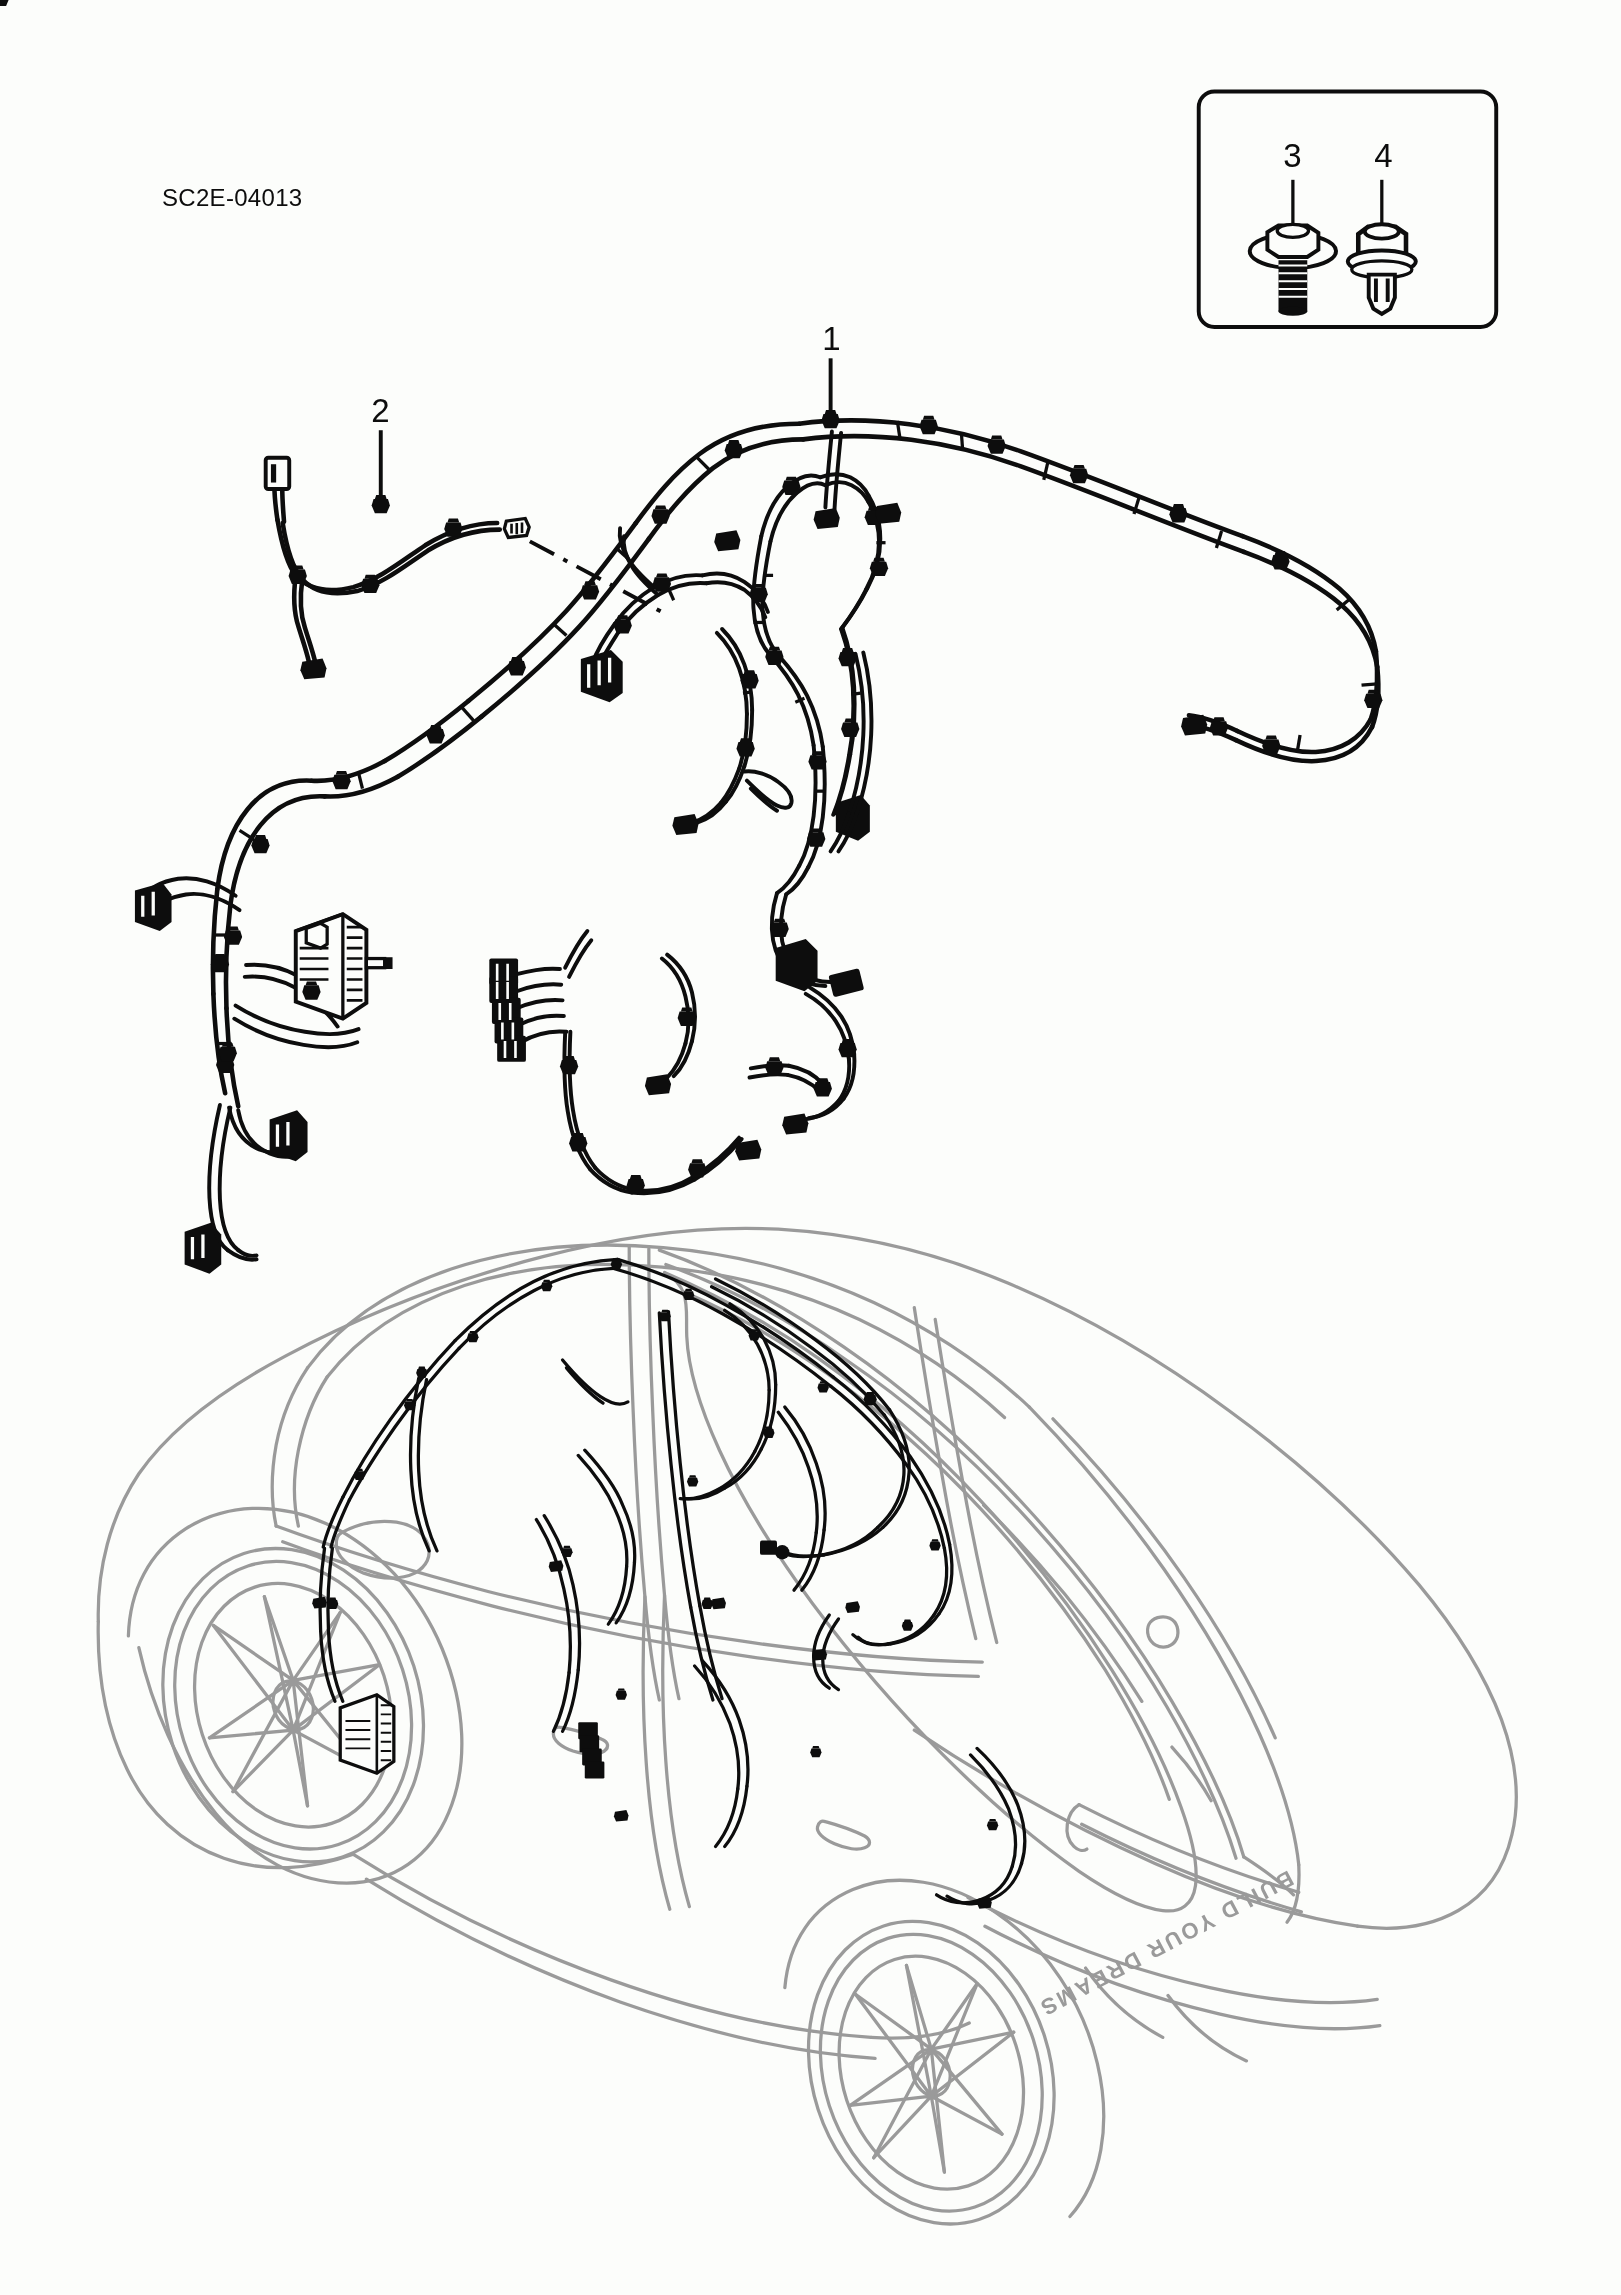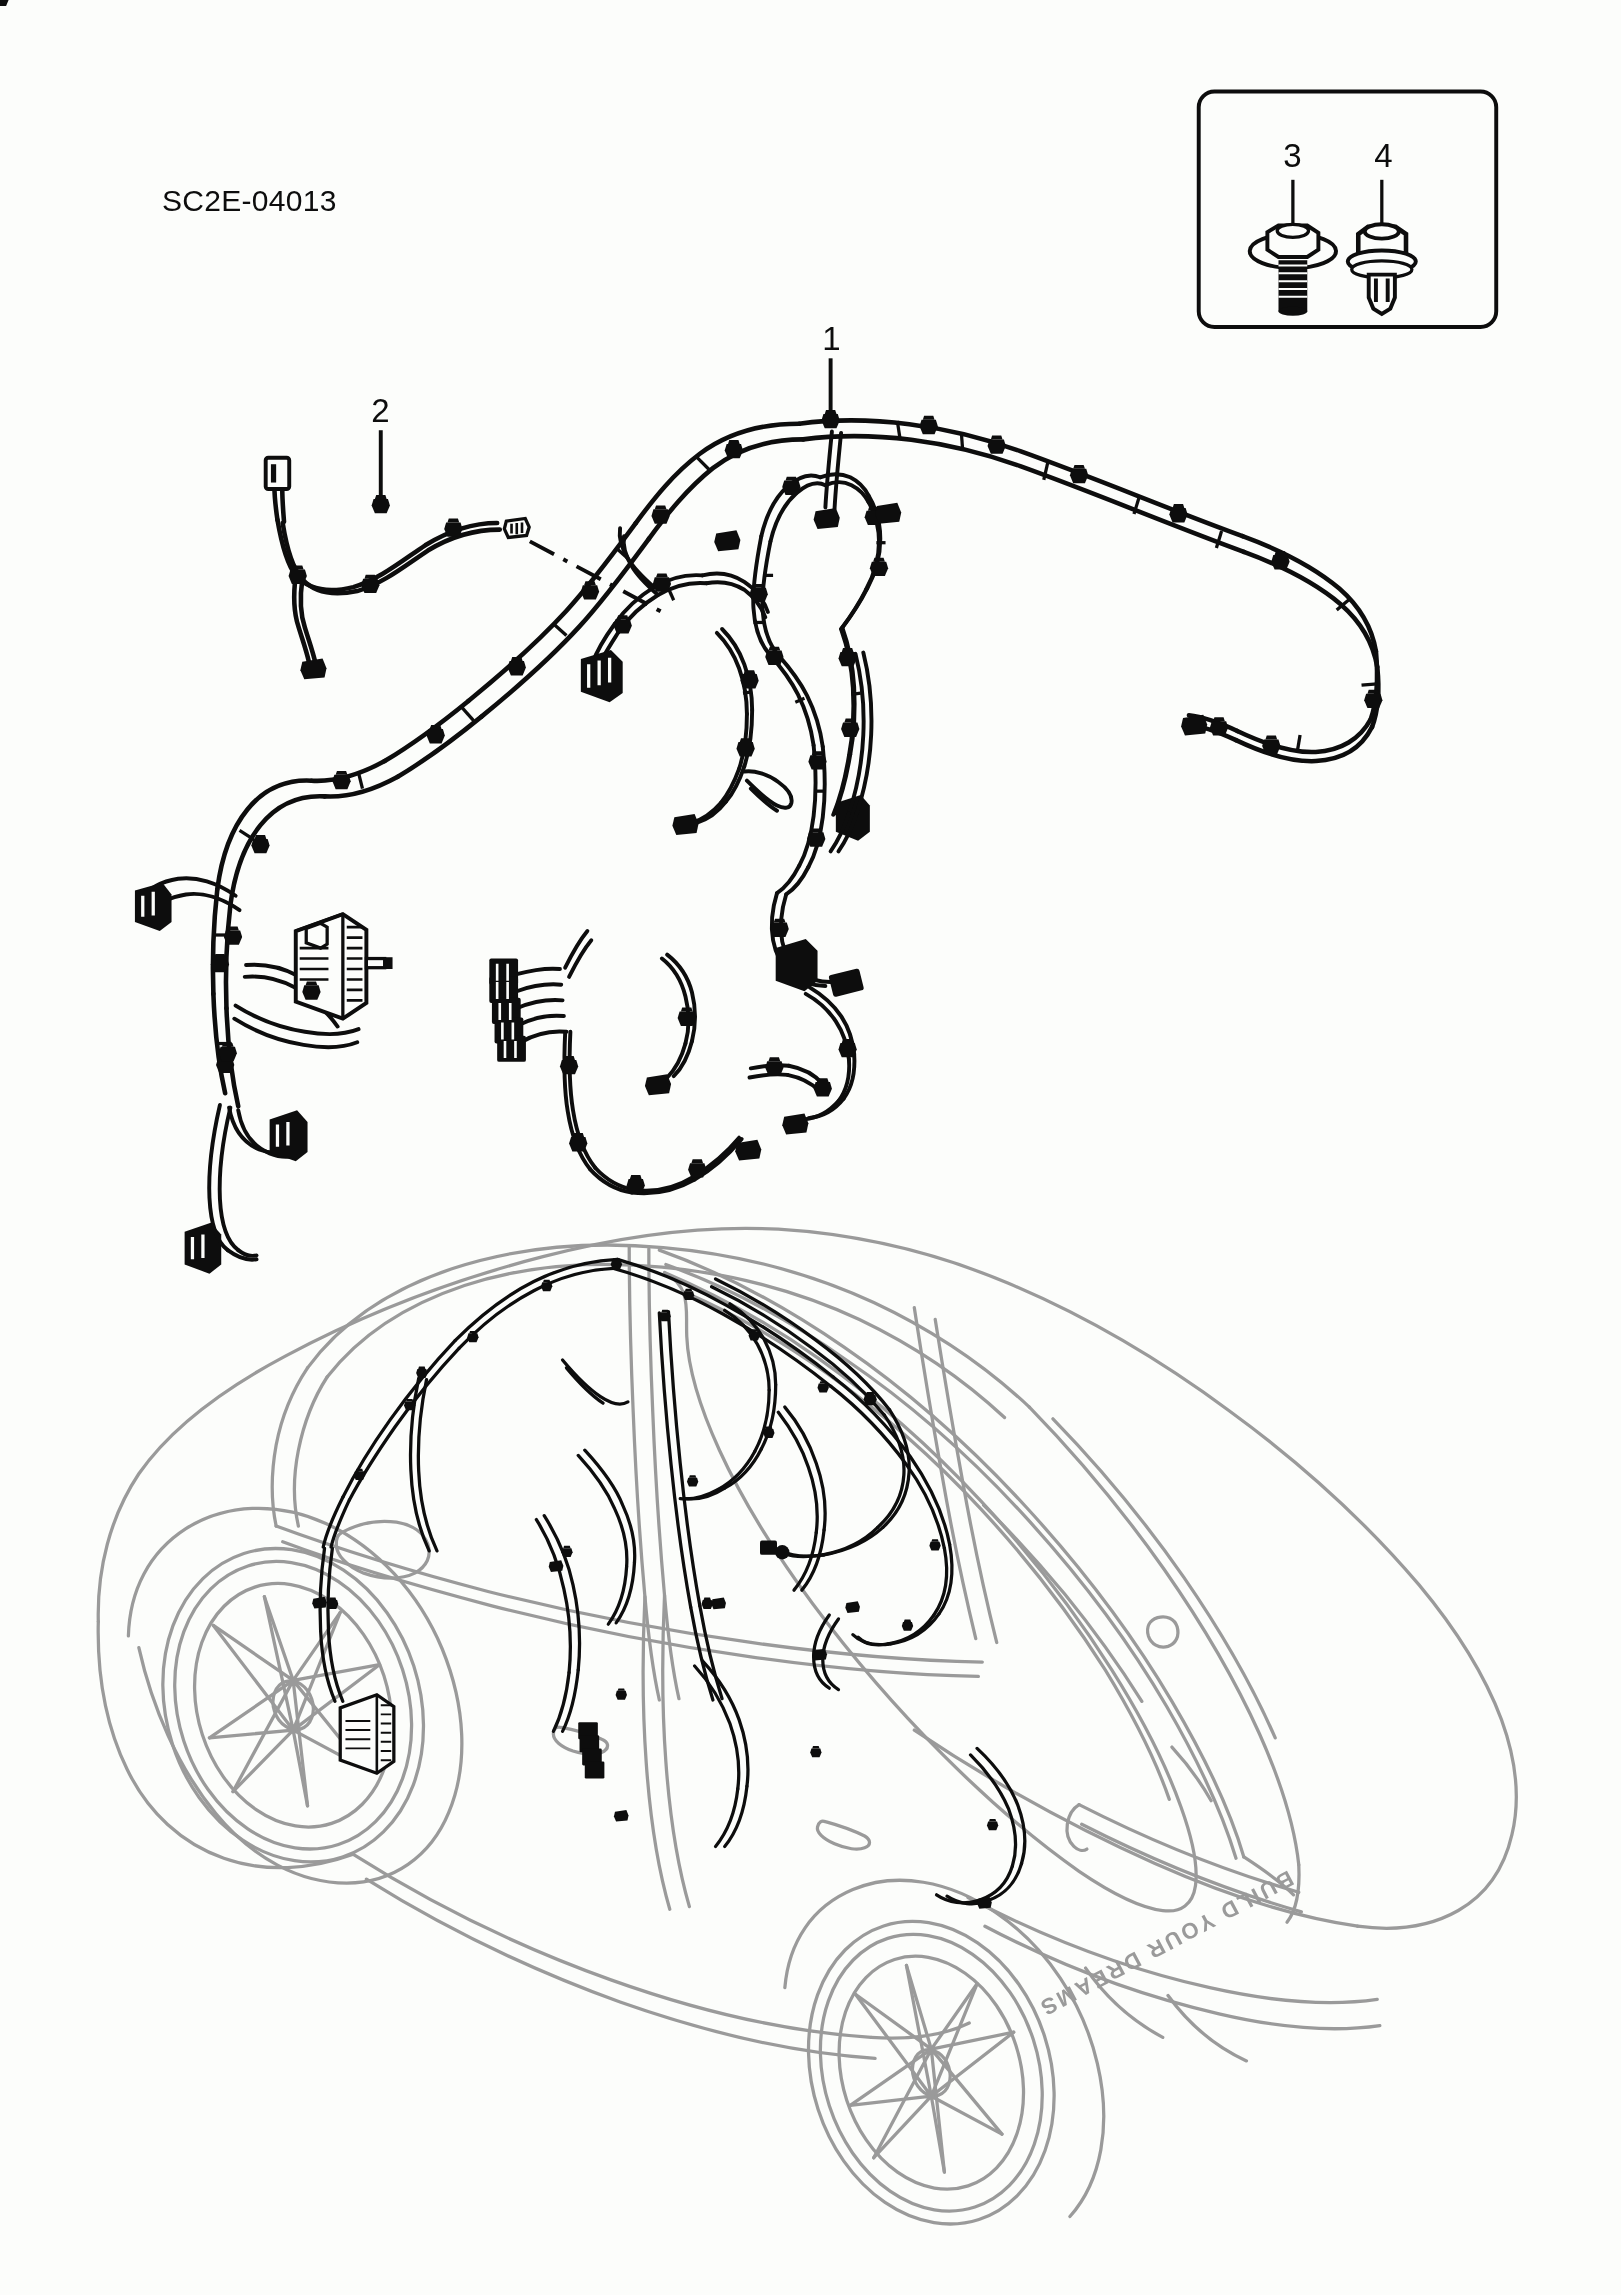--- a/index.html
+++ b/index.html
@@ -22,21 +22,21 @@
     left: 0;
     top: 0;
     width: 1622px;
     height: 2295px;
     display: block;
   }
   .dwg-code {
     position: absolute;
     left: 162px;
     top: 184px;
-    font-size: 30px;
+    font-size: 24px;
     letter-spacing: 0.3px;
     color: #0d0d0d;
     white-space: nowrap;
   }
   .callout-num {
     position: absolute;
     font-size: 33px;
     color: #0d0d0d;
     text-align: center;
     width: 39px;

